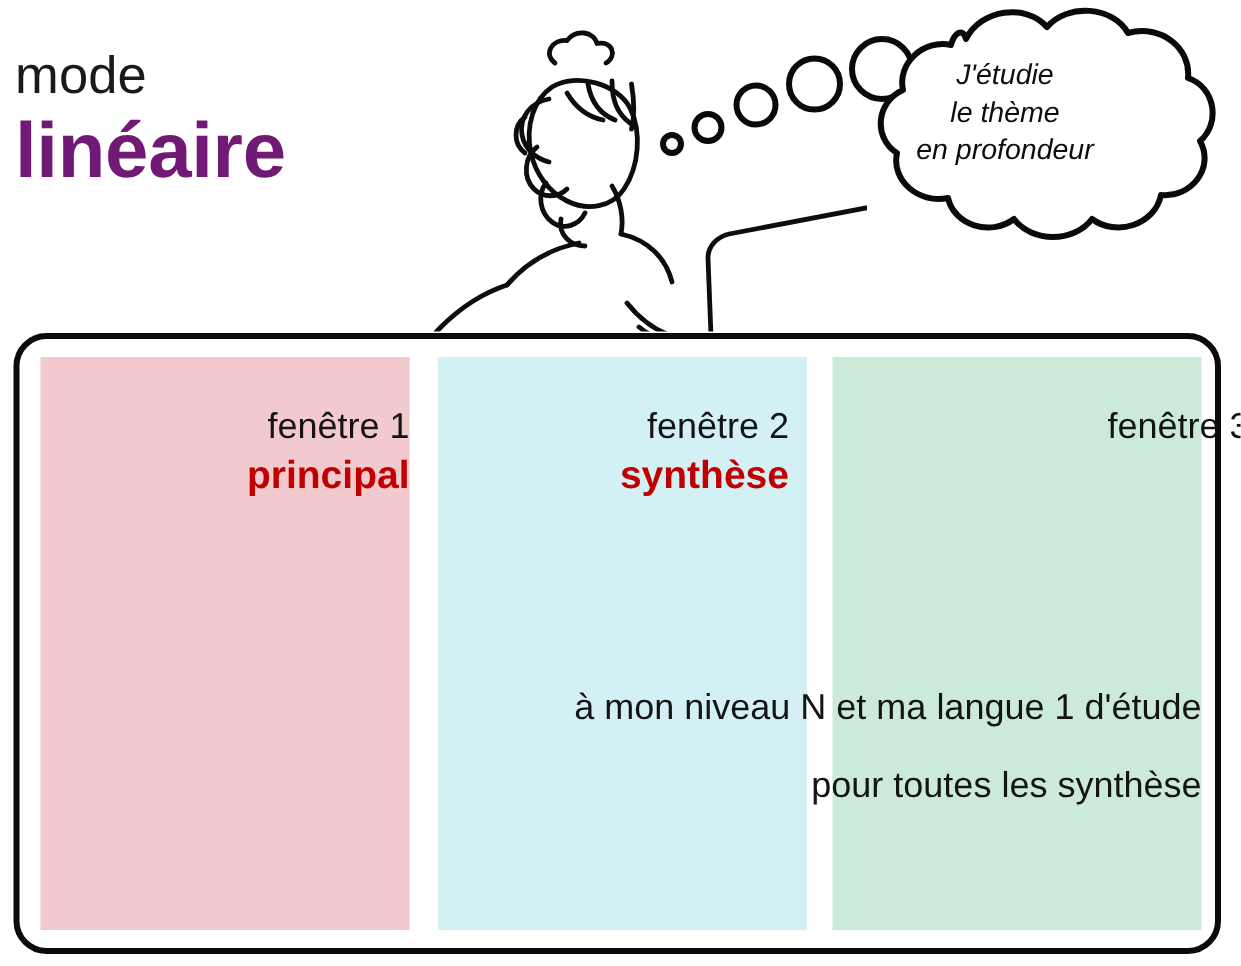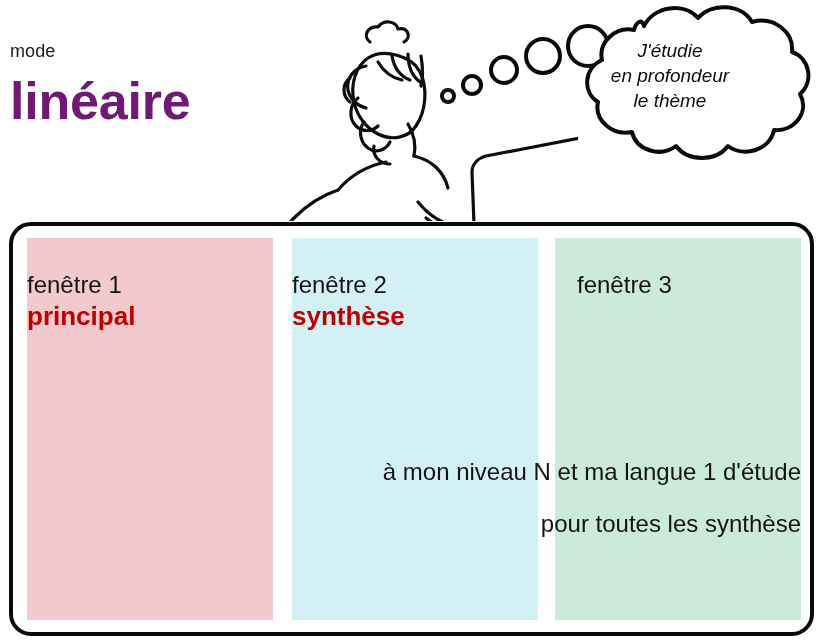--- a/index.html
+++ b/index.html
@@ -17,21 +17,21 @@
   }
 
   
   #header-block {
     position: absolute;
     left: 10px;
     top: 34px;
     width: 250px;
   }
   #mode-label {
-    font-size: 18px;
+    font-size: 35px;
     line-height: 34px;
     color: #1a1a1a;
     font-weight: 400;
     letter-spacing: 0.1px;
   }
   #mode-value {
     font-size: 52px;
     line-height: 58px;
     font-weight: 700;
     color: #701a75;
@@ -90,21 +90,21 @@
     height: 382px;
   }
   #panel-1 { left: 27px;  width: 246px; background: #f2c9cc; }
   #panel-2 { left: 292px; width: 246px; background: #d3f0f5; }
   #panel-3 { left: 555px; width: 246px; background: #cceada; }
 
   .panel-labels {
     position: absolute;
     top: 270px;
     height: 110px;
-    text-align: left;
+    text-align: right;
     pointer-events: none;
   }
   #labels-1 { left: 27px;  width: 246px; }
   #labels-2 { left: 292px; width: 234px; }
   #labels-3 { left: 577px; width: 256px; }
 
   .panel-title {
     font-size: 24px;
     line-height: 30px;
     color: #141414;
@@ -206,22 +206,22 @@
              c-16 12 -40 4 -44 -14
              c-20 4 -38 -12 -34 -30
              c-16 -10 -14 -34 4 -42
              c-4 -18 14 -34 32 -30
              c2 -8 8 -12 10 -4 Z"></path>
   </svg>
 </div>
 
 <div id="bubble-text">
   <div>J'étudie</div>
+  <div>le thème</div>
   <div>en profondeur</div>
-  <div>le thème</div>
 </div>
 
 <div id="windows-frame"></div>
 
 <div class="window-panel" id="panel-1" style="background: rgb(242, 201, 204);"></div>
 <div class="window-panel" id="panel-2" style="background: rgb(211, 240, 245);"></div>
 <div class="window-panel" id="panel-3" style="background: rgb(204, 234, 218);"></div>
 
 <div class="panel-labels" id="labels-1">
   <div class="panel-title">fenêtre 1</div>

